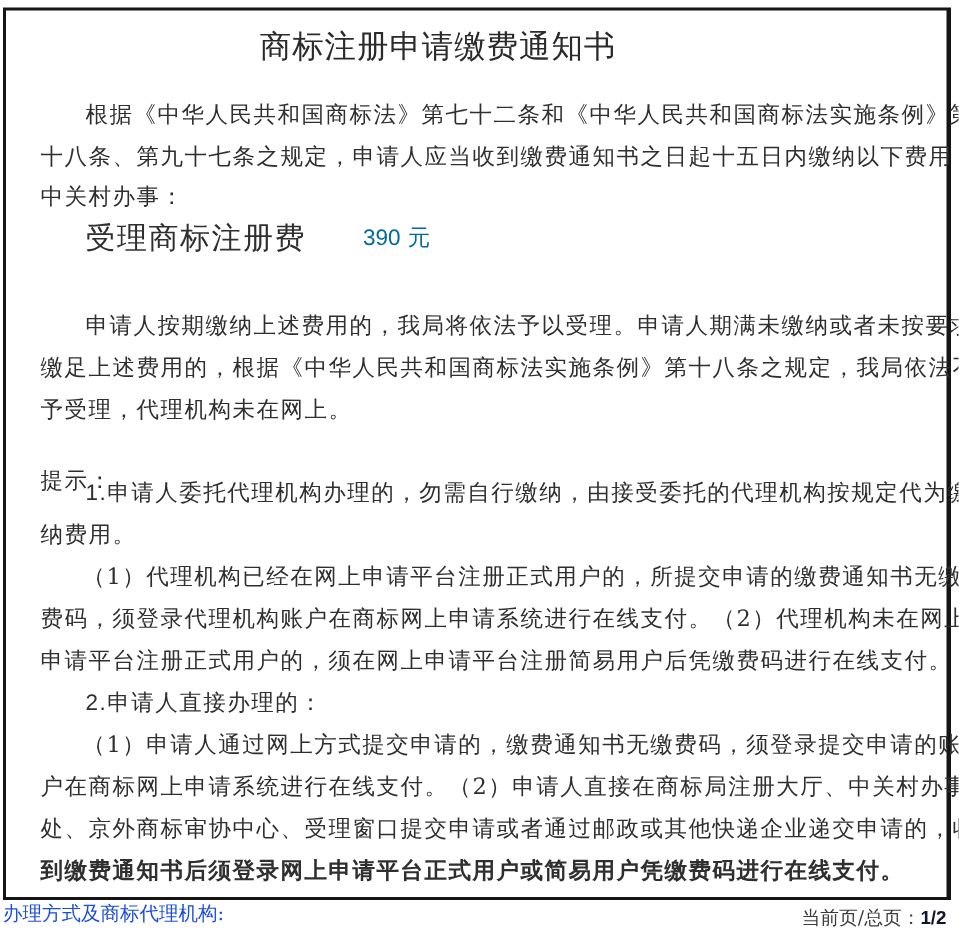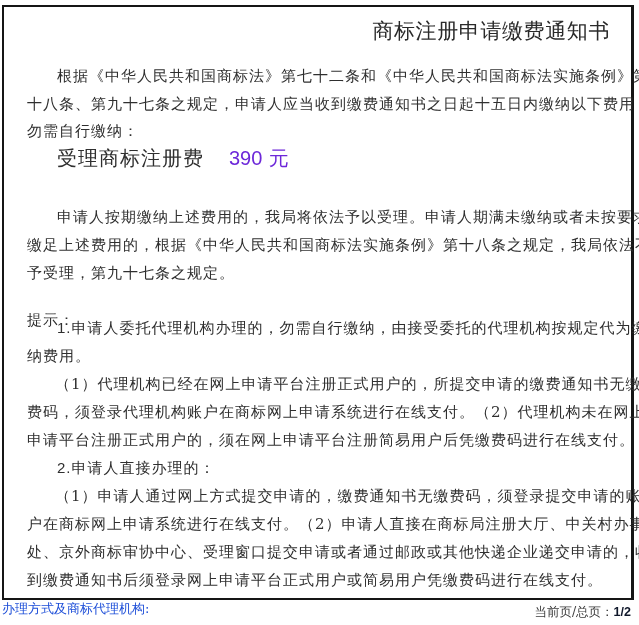--- a/index.html
+++ b/index.html
@@ -24,26 +24,25 @@
     border: 2.5px solid #151515;
     border-right-width: 3px;
     box-sizing: content-box;
     background: #ffffff;
   }
   .title {
     position: absolute;
     left: 0;
     top: 17px;
     width: 584px;
-    text-align: right;
+    text-align: center;
     font-size: 21px;
     letter-spacing: 0.6px;
     color: #2a2a2a;
     white-space: nowrap;
-    margin-left: 26px;
   }
   .line {
     position: absolute;
     left: 27px;
     font-size: 15px;
     letter-spacing: 1px;
     line-height: 18px;
     white-space: nowrap;
     color: #2f2f2f;
   }
@@ -54,26 +53,26 @@
     left: 57px;
     top: 149px;
     font-size: 20px;
     letter-spacing: 1px;
     line-height: 18px;
     white-space: nowrap;
     color: #2f2f2f;
   }
   .fee-amount {
     position: absolute;
-    left: 229px;
+    left: 242px;
     top: 149px;
-    font-size: 20px;
+    font-size: 15px;
     line-height: 18px;
     white-space: nowrap;
-    color: #6d28d9;
+    color: #0369a1;
   }
   .fee-amount .num {
     font-family: "Liberation Sans", sans-serif;
   }
   .sans-num {
     font-family: "Liberation Sans", sans-serif;
   }
   .footer-left {
     position: absolute;
     left: 2px;
@@ -98,39 +97,39 @@
 </style>
 </head>
 <body>
 
 <div class="frame"></div>
 
 <div class="title">商标注册申请缴费通知书</div>
 
 <div class="line indent" style="top:67px;">根据《中华人民共和国商标法》第七十二条和《中华人民共和国商标法实施条例》第</div>
 <div class="line" style="top:95px;">十八条、第九十七条之规定，申请人应当收到缴费通知书之日起十五日内缴纳以下费用：</div>
-<div class="line" style="top:122px;">勿需自行缴纳：</div>
+<div class="line" style="top:122px;">中关村办事：</div>
 
 <div class="fee-label">受理商标注册费</div>
 <div class="fee-amount"><span class="num">390</span><span> 元</span></div>
 
 <div class="line indent" style="top:208px;">申请人按期缴纳上述费用的，我局将依法予以受理。申请人期满未缴纳或者未按要求</div>
 <div class="line" style="top:236px;">缴足上述费用的，根据《中华人民共和国商标法实施条例》第十八条之规定，我局依法不</div>
-<div class="line" style="top:264px;">予受理，第九十七条之规定。</div>
+<div class="line" style="top:264px;">予受理，代理机构未在网上。</div>
 
 <div class="line" style="top:291px;margin-top:20px;">提示：</div>
 
 <div class="line indent" style="top:319px;"><span class="sans-num">1.</span><span>申请人委托代理机构办理的，勿需自行缴纳，由接受委托的代理机构按规定代为缴</span></div>
 <div class="line" style="top:347px;">纳费用。</div>
 
 <div class="line indent-sub" style="top:375px;">（1）代理机构已经在网上申请平台注册正式用户的，所提交申请的缴费通知书无缴</div>
 <div class="line" style="top:403px;">费码，须登录代理机构账户在商标网上申请系统进行在线支付。（2）代理机构未在网上</div>
 <div class="line" style="top:431px;text-align:right;">申请平台注册正式用户的，须在网上申请平台注册简易用户后凭缴费码进行在线支付。</div>
 
 <div class="line indent" style="top:459px;text-align:center;"><span class="sans-num">2.</span><span>申请人直接办理的：</span></div>
 
 <div class="line indent-sub" style="top:487px;">（1）申请人通过网上方式提交申请的，缴费通知书无缴费码，须登录提交申请的账</div>
 <div class="line" style="top:515px;">户在商标网上申请系统进行在线支付。（2）申请人直接在商标局注册大厅、中关村办事</div>
 <div class="line" style="top:543px;">处、京外商标审协中心、受理窗口提交申请或者通过邮政或其他快递企业递交申请的，收</div>
-<div class="line" style="top:571px;">到缴费通知书后须登录网上申请平台正式用户或简易用户凭缴费码进行在线支付。</div>
+<div class="line" style="top:571px;font-weight:bold;">到缴费通知书后须登录网上申请平台正式用户或简易用户凭缴费码进行在线支付。</div>
 
 <div class="footer-left">办理方式及商标代理机构:</div>
 <div class="footer-right"><span>当前页/总页：</span><span class="pg">1/2</span></div>
 
 </body></html>

